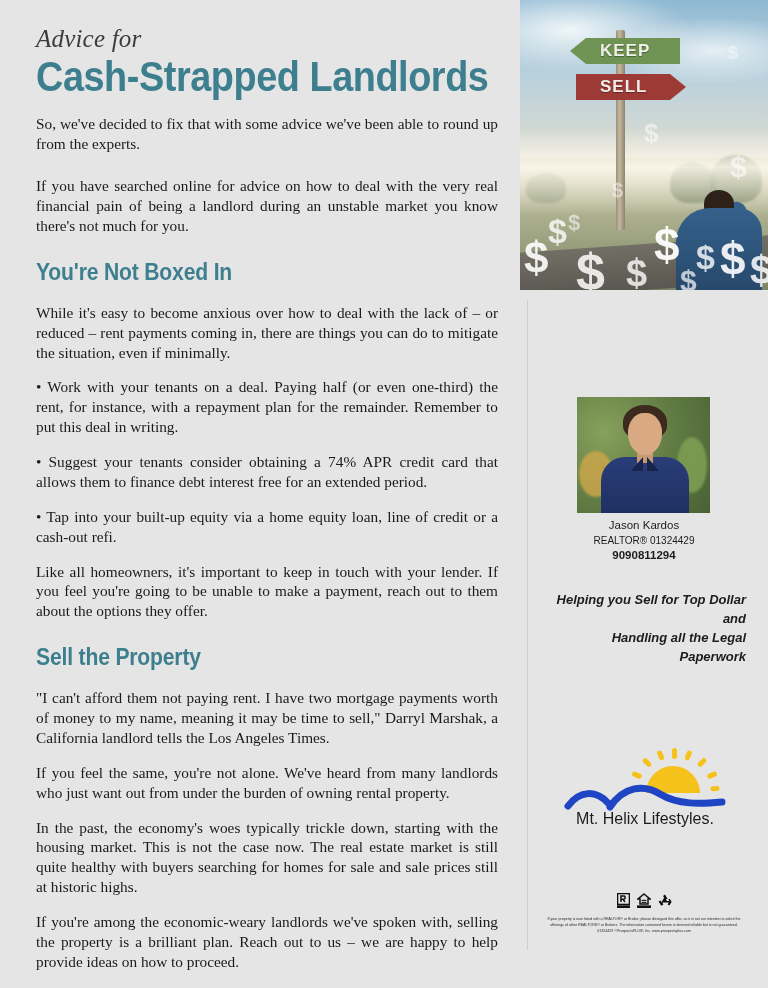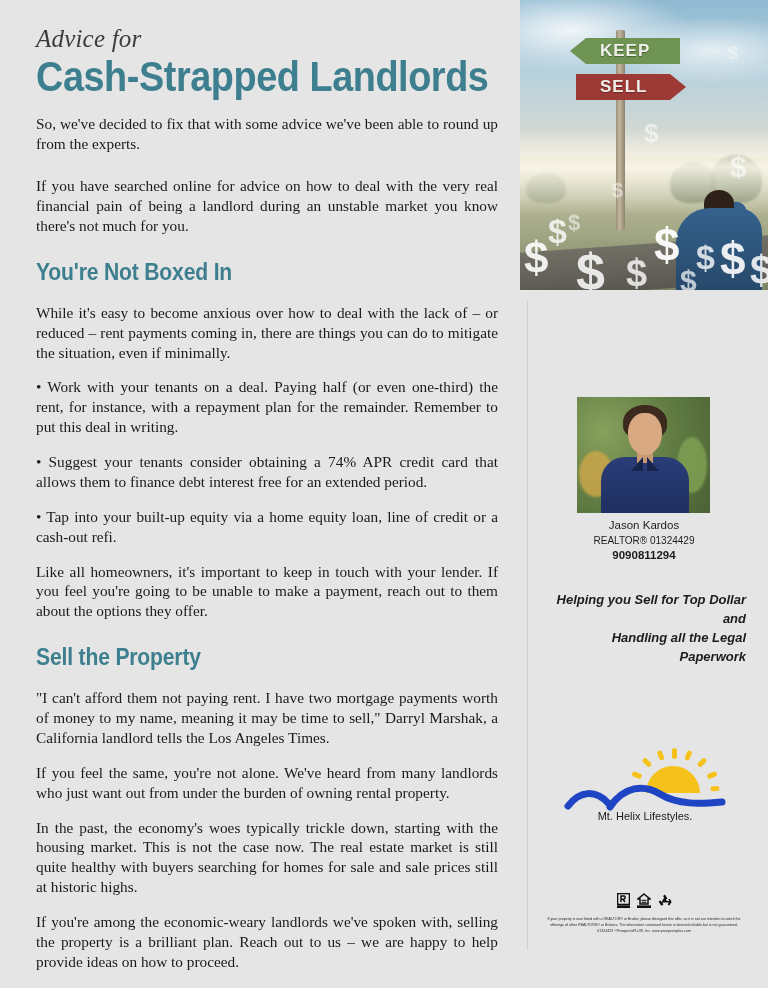--- a/index.html
+++ b/index.html
@@ -282,21 +282,21 @@
     border-radius: 3px;
     transform-origin: 50% 100%;
   }
   .hill-svg { position: absolute; left: 0; top: 30px; }
   .logo-text {
     position: absolute;
     left: 0; top: 62px;
     width: 170px;
     text-align: center;
     font-family: "Liberation Sans", sans-serif;
-    font-size: 11px;
+    font-size: 16px;
     color: #1c1c1c;
   }
 
   
   .footer-icons {
     position: absolute;
     left: 0; top: 893px;
     width: 248px;
     display: flex;
     justify-content: center;

